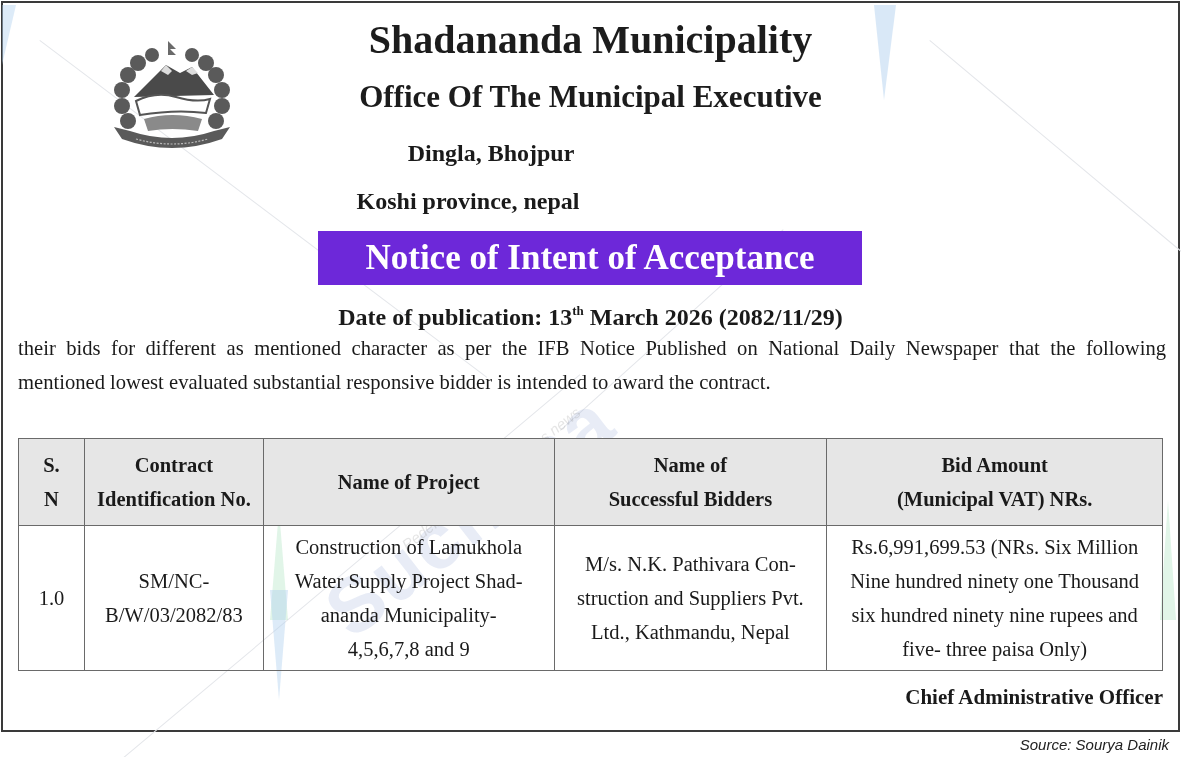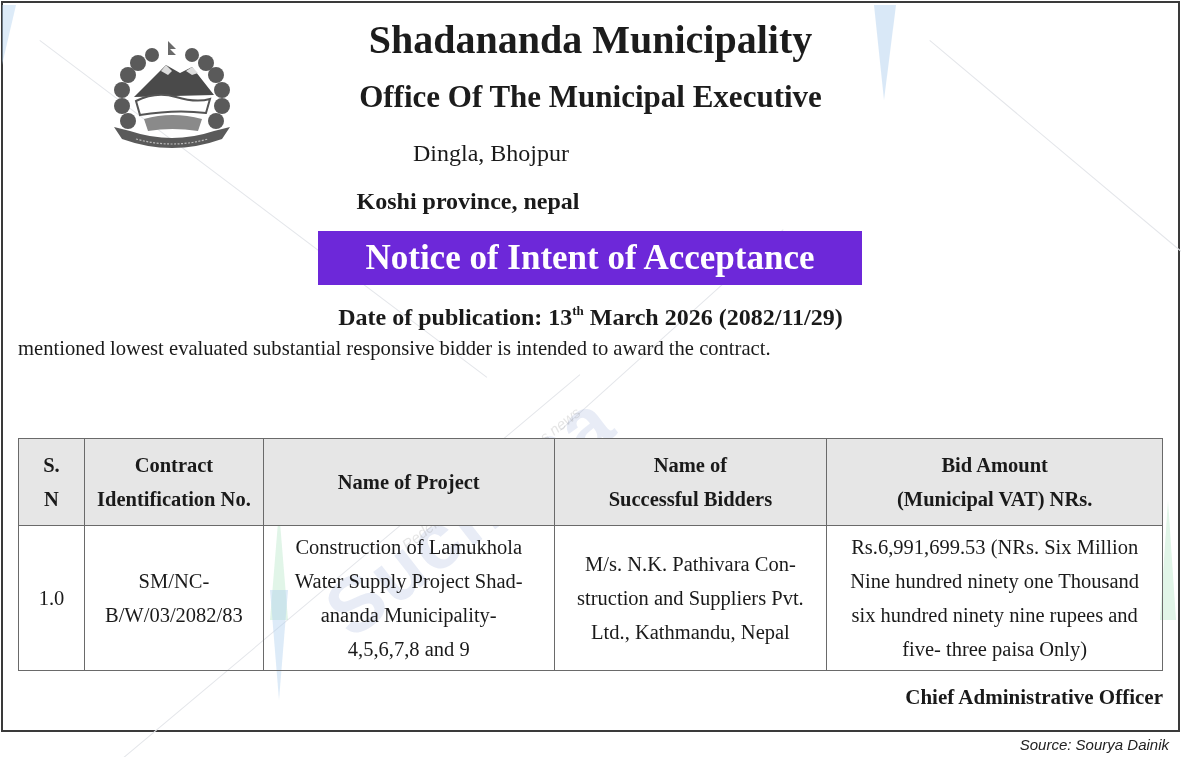--- a/index.html
+++ b/index.html
@@ -18,21 +18,21 @@
             color: rgba(150,150,150,0.25); }
   .wm-spike { position: absolute; width: 0; height: 0; }
 
   .emblem { position: absolute; left: 106px; top: 35px; width: 132px; height: 118px; }
 
   .title1 { position: absolute; left: 0; width: 1181px; top: 14px; text-align: center;
             font-weight: bold; font-size: 40px; line-height: 52px; color: #1c1c1c; }
   .title2 { position: absolute; left: 0; width: 1181px; top: 76px; text-align: center;
             font-weight: bold; font-size: 31px; line-height: 42px; color: #1c1c1c; }
   .title3 { position: absolute; left: 0; width: 982px; top: 136px; text-align: center;
-            font-weight: normal; font-size: 24px; line-height: 34px; }
+            font-weight: bold; font-size: 24px; line-height: 34px; }
   .title4 { position: absolute; left: 0; width: 936px; top: 184px; text-align: center;
             font-weight: bold; font-size: 24px; line-height: 34px; }
   .banner { position: absolute; left: 318px; top: 231px; width: 544px; height: 54px;
             background: #6d28d9; color: #ffffff; text-align: center;
             font-weight: bold; font-size: 35px; line-height: 54px; }
   .pubdate { position: absolute; left: 0; width: 1181px; top: 294px; text-align: center;
              font-weight: bold; font-size: 24px; line-height: 34px; }
   .pubdate sup { font-size: 13px; vertical-align: 10px; }
   .para { position: absolute; left: 18px; width: 1148px; top: 331px;
           font-size: 20.6px; line-height: 34px; text-align: justify; }
@@ -104,20 +104,21 @@
 <div class="title1">Shadananda Municipality</div>
 <div class="title2">Office Of The Municipal Executive</div>
 <div class="title3">Dingla, Bhojpur</div>
 <div class="title4">Koshi province, nepal</div>
 
 <div class="banner">Notice of Intent of Acceptance</div>
 
 <div class="pubdate"><span>Date of publication: 13</span><sup>th</sup><span> March 2026 (2082/11/29)</span></div>
 
 <div class="para">
+  <span class="line">their bids for different as mentioned character as per the IFB Notice Published on National Daily Newspaper that the following</span>
   <span class="line last">mentioned lowest evaluated substantial responsive bidder is intended to award the contract.</span>
 </div>
 
 <table class="award">
   <colgroup>
     <col style="width:66px">
       <col style="width:179px">
       <col style="width:291px">
       <col style="width:273px">
       <col style="width:336px">

